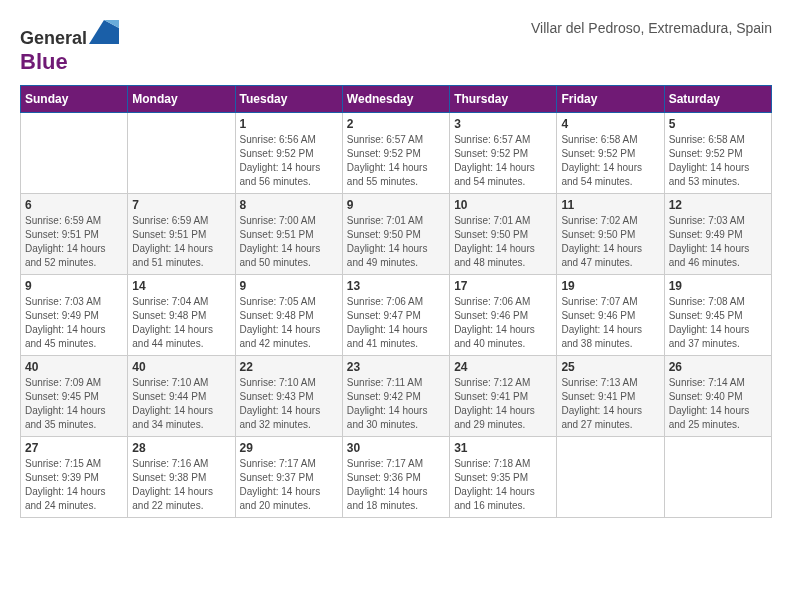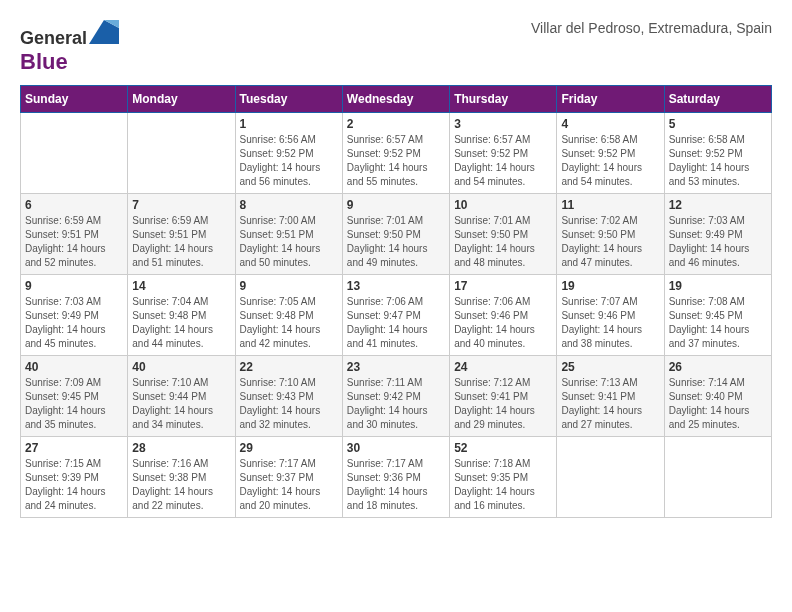--- a/index.html
+++ b/index.html
@@ -244,20 +244,20 @@
         </td>
         <td>
           <span class="day-number">29</span>
           <div class="day-info">Sunrise: 7:17 AM<br>Sunset: 9:37 PM<br>Daylight: 14 hours and 20 minutes.</div>
         </td>
         <td>
           <span class="day-number">30</span>
           <div class="day-info">Sunrise: 7:17 AM<br>Sunset: 9:36 PM<br>Daylight: 14 hours and 18 minutes.</div>
         </td>
         <td>
-          <span class="day-number">52</span>
+          <span class="day-number">31</span>
           <div class="day-info">Sunrise: 7:18 AM<br>Sunset: 9:35 PM<br>Daylight: 14 hours and 16 minutes.</div>
         </td>
         <td class="empty-cell"></td>
         <td class="empty-cell"></td>
       </tr>
     </tbody>
 </table>
 
 </body></html>

